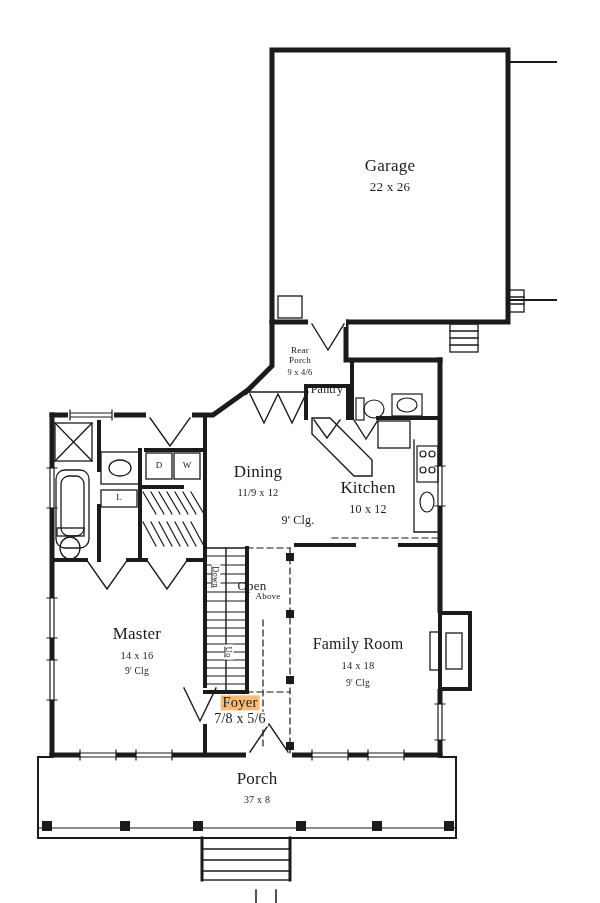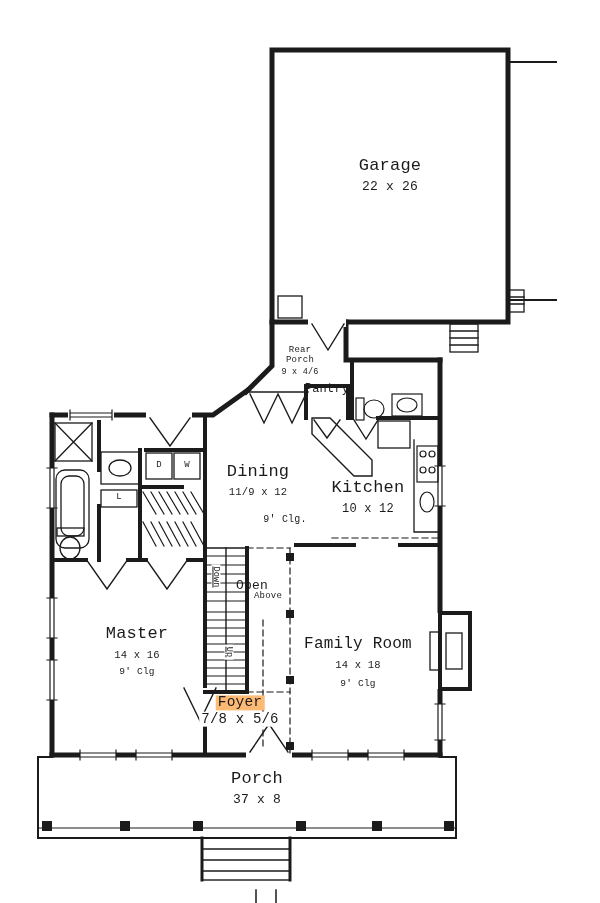--- a/index.html
+++ b/index.html
@@ -1,17 +1,17 @@
 <!DOCTYPE html>
 <html><head>
 <meta charset="utf-8">
 <style>
   html,body{margin:0;padding:0;background:#fff;}
   .plan{position:relative;width:600px;height:903px;background:#fff;overflow:hidden;
-        font-family:Liberation Mono, monospace;color:#1b1b1b;}
+        font-family:Liberation Serif, serif;color:#1b1b1b;}
   .plan svg{position:absolute;left:0;top:0;}
   .lbl{position:absolute;transform:translate(-50%,-50%);white-space:nowrap;
        text-align:center;color:#1b1b1b;line-height:1.05;letter-spacing:.2px;}
   .vert{transform:translate(-50%,-50%) rotate(90deg);}
   .stair-lbl{background:#fff;padding:0 2px;text-decoration:underline;}
   .room{font-weight:normal;}
 </style>
 </head>
 <body>
 
@@ -219,38 +219,38 @@
 <div class="lbl" style="left:390px;top:187px;font-size:13px">22 x 26</div>
 
 <div class="lbl" style="left:300px;top:351px;font-size:9px">Rear</div>
 <div class="lbl" style="left:300px;top:361px;font-size:9px">Porch</div>
 <div class="lbl" style="left:300px;top:372px;font-size:8.5px">9 x 4/6</div>
 
 <div class="lbl" style="left:327px;top:389px;font-size:12px">Pantry</div>
 
 <div class="lbl room" style="left:258px;top:472px;font-size:17px">Dining</div>
 <div class="lbl" style="left:258px;top:493px;font-size:10.5px">11/9 x 12</div>
-<div class="lbl" style="left:285px;top:520px;font-size:10px">9' Clg.</div>
+<div class="lbl" style="left:298px;top:520px;font-size:12px">9' Clg.</div>
 
 <div class="lbl room" style="left:368px;top:488px;font-size:17px">Kitchen</div>
 <div class="lbl" style="left:368px;top:509px;font-size:12px">10 x 12</div>
 
 <div class="lbl room" style="left:137px;top:634px;font-size:17px">Master</div>
 <div class="lbl" style="left:137px;top:656px;font-size:10.5px">14 x 16</div>
 <div class="lbl" style="left:137px;top:672px;font-size:9.5px">9' Clg</div>
 
 <div class="lbl room" style="left:358px;top:644px;font-size:16px">Family Room</div>
 <div class="lbl" style="left:358px;top:666px;font-size:10.5px">14 x 18</div>
 <div class="lbl" style="left:358px;top:684px;font-size:9.5px">9' Clg</div>
 
 <div class="lbl room" style="left:240px;top:703px;font-size:14.5px;background:#fdba74;padding:0 2px">Foyer</div>
 <div class="lbl" style="left:240px;top:719px;font-size:14px;background:#fff;padding:0 2px">7/8 x 5/6</div>
 
 <div class="lbl room" style="left:257px;top:779px;font-size:17px">Porch</div>
-<div class="lbl" style="left:257px;top:800px;font-size:13px">37 x 8</div>
+<div class="lbl" style="left:257px;top:800px;font-size:10px">37 x 8</div>
 
 <div class="lbl" style="left:252px;top:586px;font-size:13px">Open</div>
 <div class="lbl" style="left:268px;top:597px;font-size:9px">Above</div>
 
 <div class="lbl vert stair-lbl" style="left:216px;top:577px;font-size:8.5px">Down</div>
 <div class="lbl vert stair-lbl" style="left:229px;top:652px;font-size:8.5px">Up</div>
 
 <div class="lbl" style="left:159px;top:466px;font-size:9px">D</div>
 <div class="lbl" style="left:187px;top:466px;font-size:9px">W</div>
 <div class="lbl" style="left:119px;top:498px;font-size:9px">L</div>

